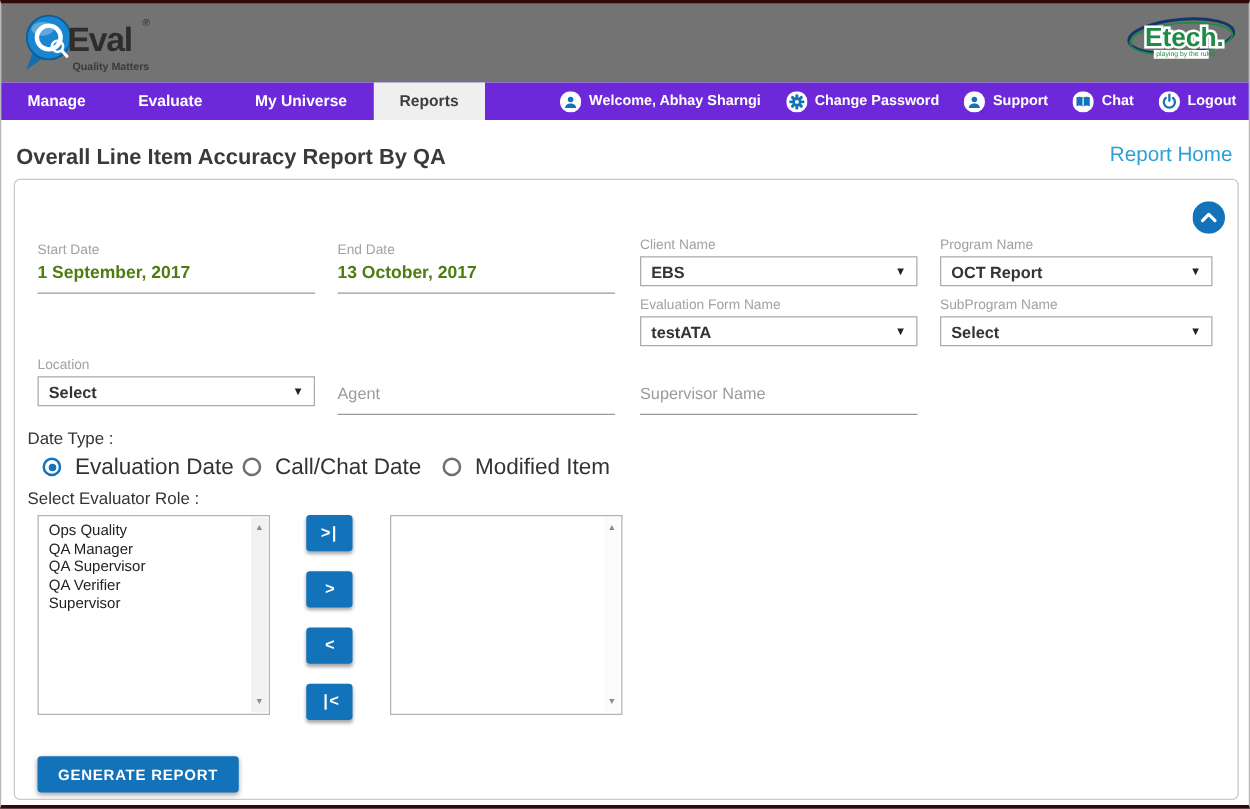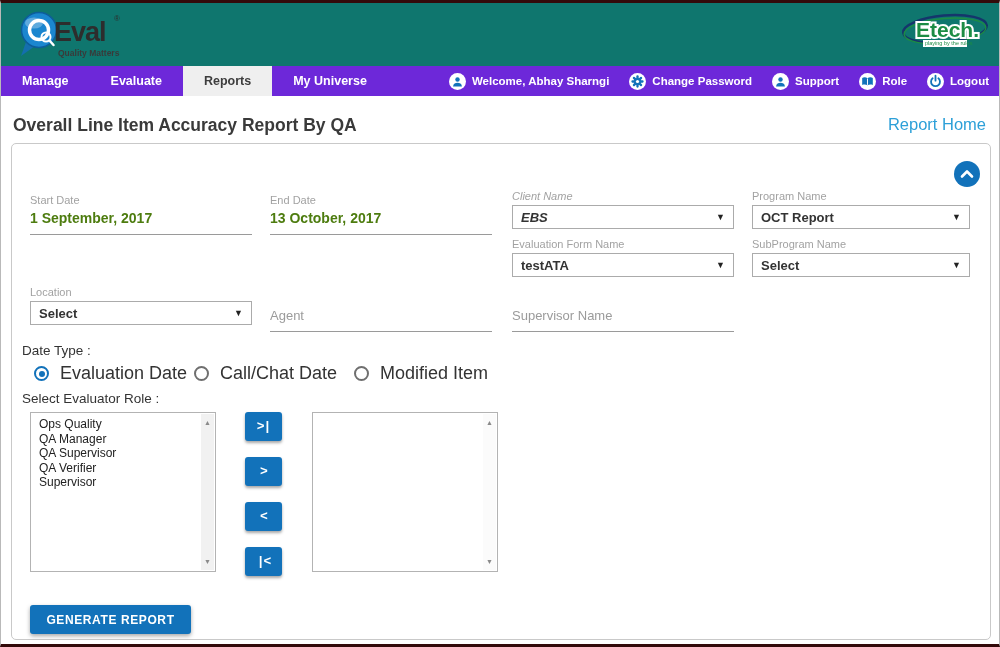--- a/index.html
+++ b/index.html
@@ -8,21 +8,21 @@
     position: relative;
     font-family: "Liberation Sans", sans-serif;
     background: #fff;
     border-top: 3px solid #330a0a;
     border-bottom: 3px solid #330a0a;
     border-left: 1px solid #b9b9b9;
     border-right: 1px solid #b9b9b9;
     overflow: hidden;
   }
   
-  .header { position:absolute; left:0; top:0; width:998px; height:63px; background:#0f766e; }
+  .header { position:absolute; left:0; top:0; width:998px; height:63px; background:#737373; }
   .qeval-logo { position:absolute; left:16px; top:6px; }
   .etech-logo { position:absolute; right:8px; top:8px; }
   
   .navbar { position:absolute; left:0; top:63px; width:998px; height:30px; background:#6d28d9; display:flex; align-items:stretch; }
   .nav-tabs { display:flex; }
   .nav-tab { padding:0 21px; line-height:30px; font-size:12.5px; font-weight:bold; color:#fff; cursor:pointer; white-space:nowrap; }
   .nav-tab.active { background:#efefef; color:#3d3d3d; }
   .nav-right { margin-left:auto; display:flex; align-items:center; gap:20px; padding-right:10px; }
   .nav-user-item { display:flex; align-items:center; gap:6px; cursor:pointer; }
   .nav-user-item .lbl { color:#fff; font-size:11.5px; font-weight:bold; white-space:nowrap; }
@@ -86,22 +86,22 @@
       <rect x="24" y="29" width="44" height="7" fill="#fff"></rect>
       <text x="26" y="34" font-size="5.5" fill="#1c8c44">playing by the rules</text>
     </svg>
   </div>
 </div>
 
 <div class="navbar">
   <div class="nav-tabs">
     <div class="nav-tab">Manage</div>
     <div class="nav-tab">Evaluate</div>
+    <div class="nav-tab">My Universe</div>
     <div class="nav-tab active">Reports</div>
-    <div class="nav-tab">My Universe</div>
   </div>
   <div class="nav-right">
     <div class="nav-user-item">
       <span>
         <svg width="17" height="17" viewBox="0 0 16 16">
             <circle cx="8" cy="8" r="8" fill="#fff"></circle>
             <circle cx="8" cy="6.2" r="2.1" fill="#1272ba"></circle>
             <path d="M3.8,12.6 C4.2,9.9 6,9.2 8,9.2 C10,9.2 11.8,9.9 12.2,12.6 Z" fill="#1272ba"></path>
           </svg>
       </span>
@@ -134,21 +134,21 @@
       <span class="lbl">Support</span>
     </div>
     <div class="nav-user-item">
       <span>
         <svg width="17" height="17" viewBox="0 0 16 16">
             <circle cx="8" cy="8" r="8" fill="#fff"></circle>
             <path d="M3,4.6 C4.6,3.8 6.6,3.9 8,4.9 C9.4,3.9 11.4,3.8 13,4.6 L13,11.2 C11.4,10.5 9.4,10.6 8,11.5 C6.6,10.6 4.6,10.5 3,11.2 Z" fill="#1272ba"></path>
             <path d="M8,5.2 L8,11.2" stroke="#fff" stroke-width="0.9"></path>
           </svg>
       </span>
-      <span class="lbl">Role</span>
+      <span class="lbl">Chat</span>
     </div>
     <div class="nav-user-item">
       <span>
         <svg width="17" height="17" viewBox="0 0 16 16">
             <circle cx="8" cy="8" r="8" fill="#fff"></circle>
             <path d="M5.3,5 A4.2,4.2 0 1 0 10.7,5" fill="none" stroke="#1272ba" stroke-width="1.7" stroke-linecap="round"></path>
             <line x1="8" y1="2.6" x2="8" y2="7.2" stroke="#1272ba" stroke-width="1.7" stroke-linecap="round"></line>
           </svg>
       </span>
       <span class="lbl">Logout</span>
@@ -169,21 +169,21 @@
   </div>
 
   <div class="fgroup" style="left:18px; top:50px; width:222px;">
     <div class="flabel">Start Date</div>
     <div class="funderline"><span class="fvalue">1 September, 2017</span></div>
   </div>
   <div class="fgroup" style="left:258px; top:50px; width:222px;">
     <div class="flabel">End Date</div>
     <div class="funderline"><span class="fvalue">13 October, 2017</span></div>
   </div>
-  <div class="fgroup" style="left:500px; top:46px; width:222px;font-style:italic;">
+  <div class="fgroup" style="left:500px; top:46px; width:222px;">
     <div class="flabel">Client Name</div>
     <div class="fselect">
       <span class="sel-val">EBS</span>
       <span class="caret">▼</span>
     </div>
   </div>
   <div class="fgroup" style="left:740px; top:46px; width:218px;">
     <div class="flabel">Program Name</div>
     <div class="fselect">
       <span class="sel-val">OCT Report</span>

